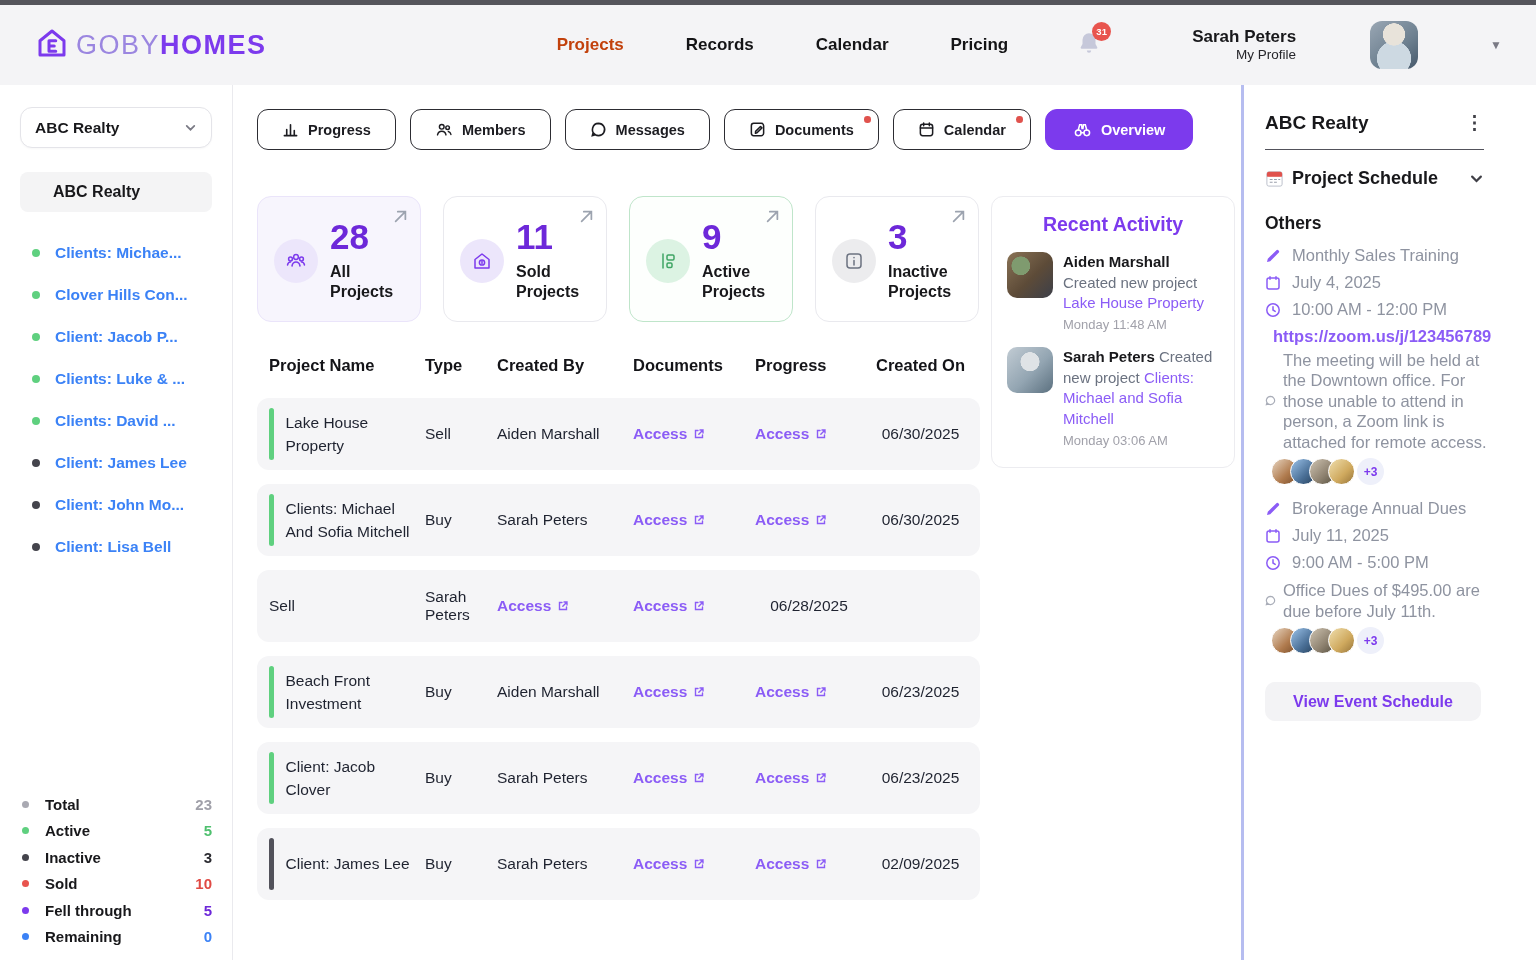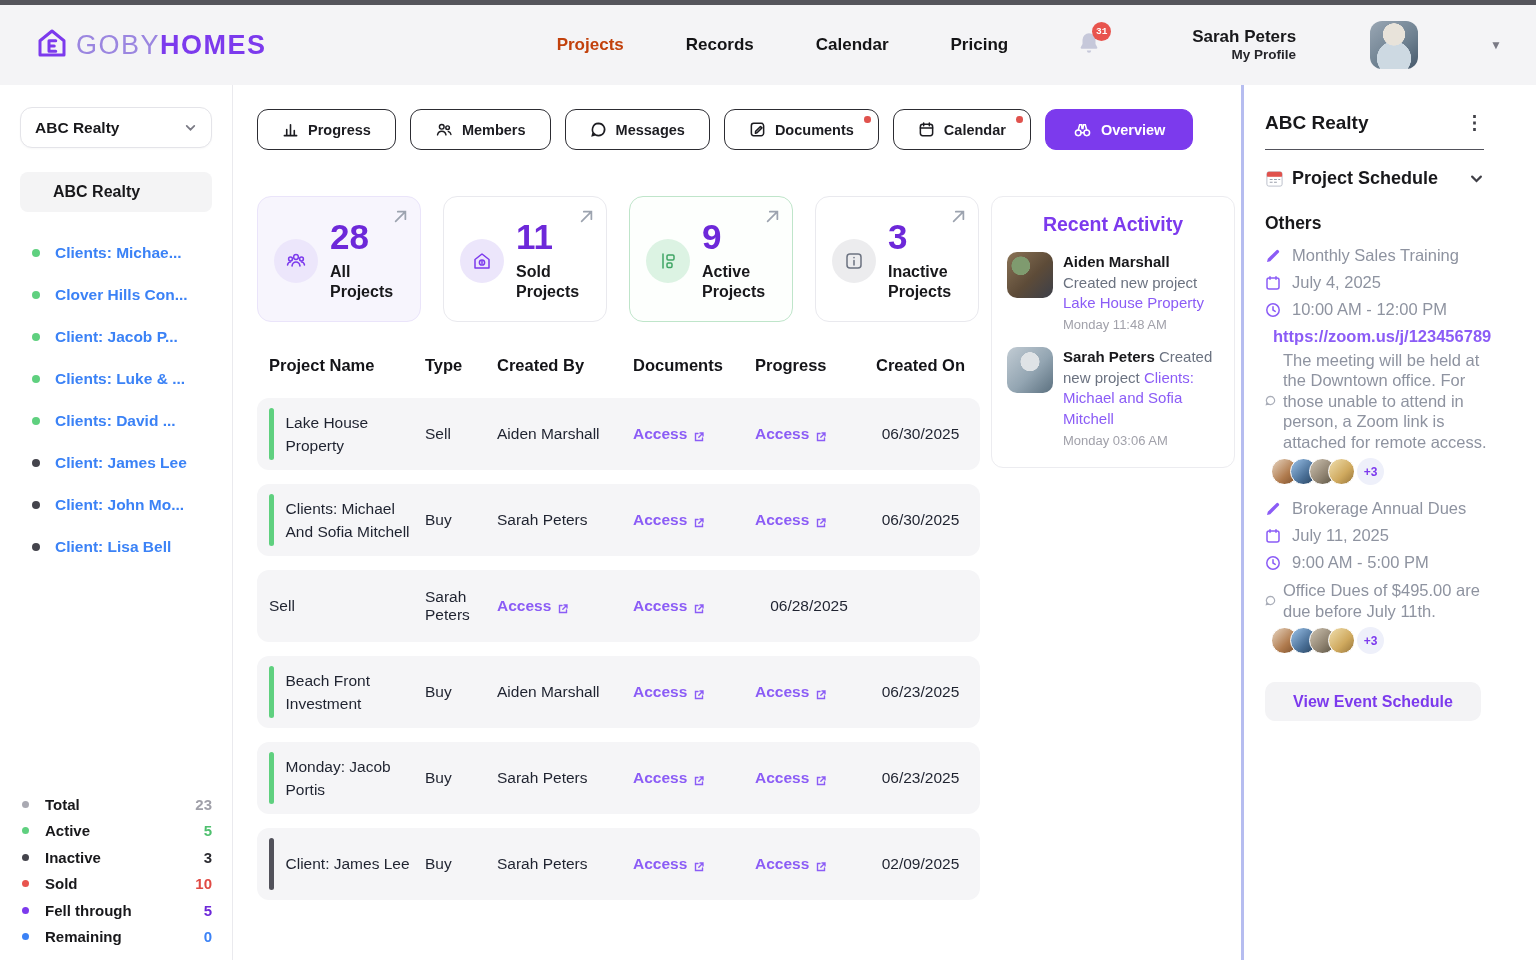--- a/index.html
+++ b/index.html
@@ -12,24 +12,24 @@
   .topbar { height:80px; background:#f4f4f6; display:flex; align-items:center; padding:0 34px; }
   .logo { display:flex; align-items:center; gap:6px; }
   .logo-text { font-size:27px; letter-spacing:1.5px; }
   .logo-light { color:#9b86e0; font-weight:500; }
   .logo-bold { color:#7c3aed; font-weight:800; }
   .topnav { margin-left:auto; display:flex; align-items:center; gap:62px; }
   .topnav-item { font-size:17px; font-weight:700; color:#141416; cursor:pointer; }
   .topnav-item.active { color:#c2410c;margin-left:36px; }
   .bell-wrap { position:relative; margin-left:6px; cursor:pointer; }
   .badge { position:absolute; top:-8px; right:-9px; min-width:19px; height:19px; border-radius:10px;
-           background:#e8544e; color:#fff; font-size:9.5px; font-weight:700; display:flex; align-items:center; justify-content:center;font-family:Liberation Mono, monospace; }
+           background:#e8544e; color:#fff; font-size:9.5px; font-weight:700; display:flex; align-items:center; justify-content:center; }
   .user-block { text-align:right; margin-left:28px; line-height:1.25; }
   .user-name { font-size:17px; font-weight:700; }
-  .user-sub { font-size:13.5px; font-weight:700; color:#26262b; }
+  .user-sub { font-size:13.5px; font-weight:400; color:#26262b; }
   .avatar-lg { width:48px; height:48px; border-radius:12px; margin-left:12px;
     background: radial-gradient(circle at 50% 28%, #e8e3da 0 26%, transparent 27%),
                 radial-gradient(circle at 50% 78%, #cdd9e2 0 38%, transparent 39%),
                 linear-gradient(140deg,#9aa7b4,#6c7f8f 60%,#46586a); }
   .caret { margin-left:10px; color:#7a7a85; font-size:12px; }
 
   .layout { display:flex; height:875px; }
 
   
   .sidebar { position:relative; width:233px; border-right:1px solid #eaeaee; padding:22px 20px 0; flex:none; }
@@ -47,21 +47,21 @@
   .stat-row { display:flex; align-items:center; height:26.5px; }
   .stat-dot { width:7px; height:7px; border-radius:50%; flex:none; margin-left:2px; }
   .stat-label { margin-left:16px; font-size:15px; font-weight:700; }
   .stat-value { margin-left:auto; font-size:15px; font-weight:700; }
 
   
   .main { flex:none; width:1008px; padding:24px 0 0 24px; }
   .tabs { display:flex; gap:14px; }
   .tab { position:relative; height:41px; border:1.6px solid #2c2c32; border-radius:11px; background:#fff;
       display:flex; align-items:center; gap:9px; padding:0 24px; font-family:inherit; font-size:14.5px; font-weight:700; color:#1c1c21; cursor:pointer; }
-  .tab.active { background:#7c3aed; border-color:#7c3aed; color:#fff; padding:0 27px; }
+  .tab.active { background:#7c3aed; border-color:#7c3aed; color:#fff; padding:0 27px;border-radius:12px; }
   .tab-dot { position:absolute; top:6px; right:7px; width:6.5px; height:6.5px; border-radius:50%; background:#e0524d; }
 
   .content-row { display:flex; margin-top:46px; }
   .left-col { width:723px; flex:none; }
   .cards { display:flex; gap:22px; }
   .card { position:relative; width:164px; height:126px; border-radius:14px; border:1px solid #e9e9ee; background:#fff; }
   .card.v-purple { background:#f7f5fd; border-color:#eae4fa; }
   .card.v-green  { background:#fdfffd; border-color:#bfe5ca; }
   .card-arrow { position:absolute; top:12px; right:13px; color:#9ca3af; }
   .card-icon { position:absolute; left:16px; top:42px; width:44px; height:44px; border-radius:50%; display:flex; align-items:center; justify-content:center; }
@@ -76,21 +76,21 @@
   .phead, .prow { display:grid; grid-template-columns:146px 62px 126px 112px 108px 95px; column-gap:10px; align-items:center; }
   .phead { padding:0 12px; margin-bottom:22px; }
   .phead > div { font-size:16.5px; font-weight:700; color:#141418; }
   .th-created { text-align:center; line-height:1.2; }
   .prow { background:#f5f5f7; border-radius:12px; margin-bottom:14px; padding:10px 12px; min-height:72px; }
   .pname { display:flex; align-items:center; gap:12px; }
   .accent { width:4.5px; border-radius:4px; align-self:stretch; min-height:52px; flex:none; }
   .pname-text { font-size:15.5px; color:#1f2330; line-height:1.5; }
   .pcell { font-size:15.5px; color:#1f2330; }
   .pdate { text-align:center; }
-  .access { display:inline-flex; align-items:flex-end; gap:6px; color:#8b5cf6; font-size:15.5px; font-weight:600; text-decoration:none; cursor:pointer; }
+  .access { display:inline-flex; align-items:center; gap:6px; color:#8b5cf6; font-size:15.5px; font-weight:600; text-decoration:none; cursor:pointer; }
 
   
   .activity { width:244px; margin-left:11px; border:1px solid #ececf0; border-radius:12px; background:#fff;
       padding:16px 15px; height:272px; }
   .act-title { text-align:center; color:#7c3aed; font-size:19.5px; font-weight:800; margin-bottom:16px; }
   .act-item { display:flex; gap:10px; margin-bottom:15px; }
   .act-ava { width:46px; height:46px; border-radius:10px; flex:none; }
   .ava-man { background: radial-gradient(circle at 30% 30%, #7f9b6f 0 20%, transparent 21%),
              linear-gradient(135deg,#8a7356,#5d4b38 55%,#3c3f49); }
   .ava-woman { background: radial-gradient(circle at 50% 32%, #dfe3e6 0 24%, transparent 25%),
@@ -461,21 +461,21 @@
                     <svg width="12" height="12" viewBox="0 0 12 12" fill="none" stroke="currentColor" stroke-width="1.4" stroke-linecap="round">
                       <path d="M5 2.5H2.5v7h7V7M7 2h3v3M10 2 5.8 6.2"></path>
                     </svg>
                   </a></div>
               <div class="pcell pdate">06/23/2025</div>
             </div>
 
             <div class="prow">
               <div class="pname">
                   <span class="accent" style="background: rgb(95, 208, 127);"></span>
-                  <span class="pname-text">Monday: Jacob Portis</span>
+                  <span class="pname-text">Client: Jacob Clover</span>
                 </div>
               <div class="pcell">Buy</div>
               <div class="pcell">Sarah Peters</div>
               <div><a class="access">
                     <span>Access</span>
                     <svg width="12" height="12" viewBox="0 0 12 12" fill="none" stroke="currentColor" stroke-width="1.4" stroke-linecap="round">
                       <path d="M5 2.5H2.5v7h7V7M7 2h3v3M10 2 5.8 6.2"></path>
                     </svg>
                   </a></div>
               <div><a class="access">

